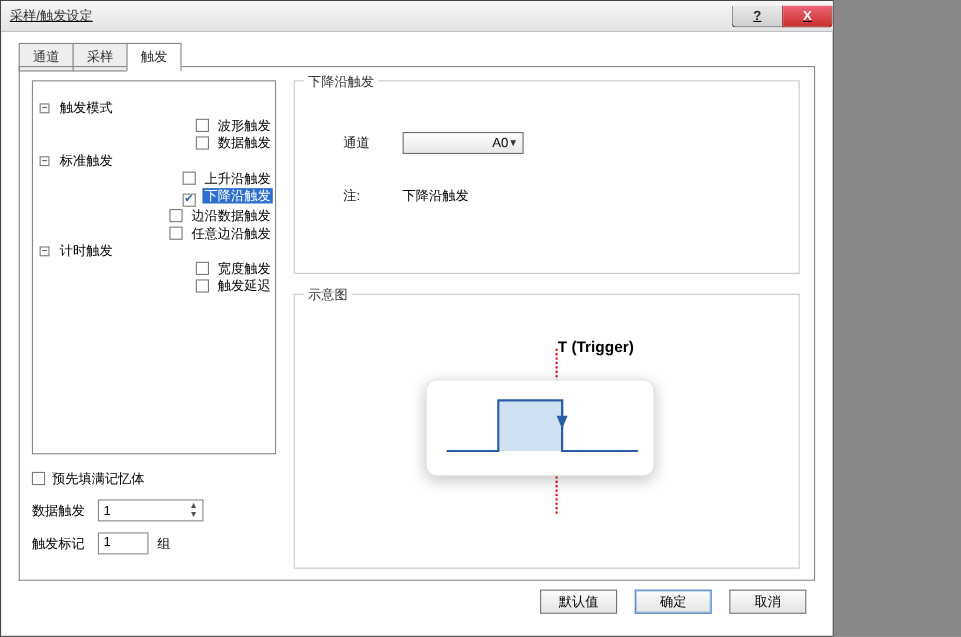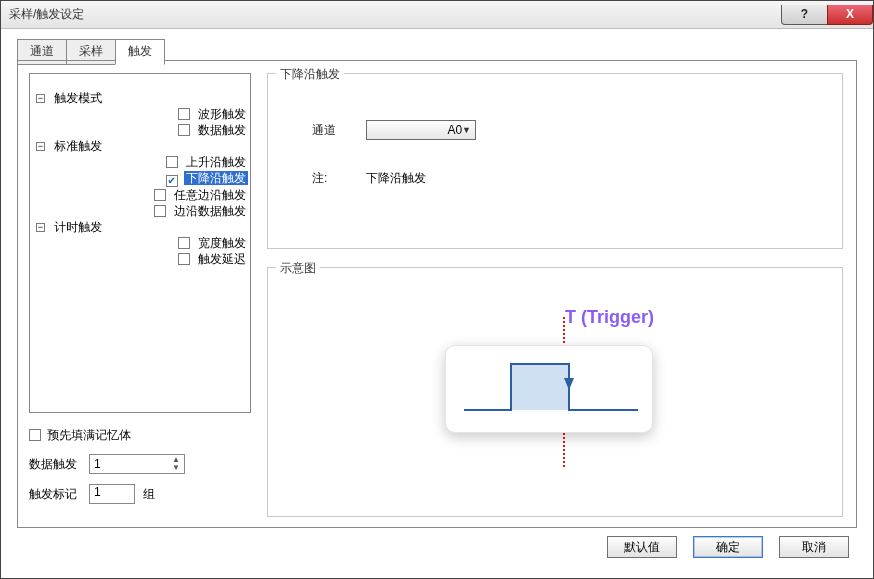--- a/index.html
+++ b/index.html
@@ -1,20 +1,20 @@
 <!DOCTYPE html>
 <html><head>
 <meta charset="utf-8">
 <style>
   * { box-sizing: border-box; }
   html,body { margin:0; padding:0; font-family: "Microsoft YaHei", "Segoe UI", Tahoma, sans-serif; font-size:12px; }
   body { background:#888; width:874px; height:579px; overflow:hidden; }
 
   
-  .window { width:874px; height:579px; background:#fff; border:1px solid #444; position:relative; }
+  .window { width:758px; height:579px; background:#fff; border:1px solid #444; position:relative;text-decoration:underline; }
   .titlebar { height:28px; background:linear-gradient(to bottom,#f6f6f6,#e4e4e4); border-bottom:1px solid #bbb; display:flex; align-items:center; }
   .titlebar-title { padding-left:8px; color:#333; flex:1; }
   .titlebar-btns { display:flex; height:20px; margin-right:0; }
   .tb-btn { width:46px; height:20px; border:1px solid #5a5a5a; background:linear-gradient(to bottom,#eaeaea,#cfcfcf); display:flex; align-items:center; justify-content:center; color:#222; font-weight:bold; font-size:12px; border-top:none; }
   .tb-help { border-right:none; border-radius:0 0 0 4px; }
   .tb-close { background:linear-gradient(to bottom,#e67,#c9302c); color:#fff; border-color:#8a1f1b; border-radius:0 0 4px 0; }
 
   .client { position:absolute; left:10px; right:10px; top:32px; bottom:10px; background:#fff; }
 
   
@@ -52,21 +52,21 @@
   .gb1 .row1 { margin-top:36px; }
   .gb1 .row2 { margin-top:30px; }
   .gb1 .lbl { width:54px; color:#222; }
   .combo { width:110px; height:20px; border:1px solid #6b6b6b; background:linear-gradient(to bottom,#fdfdfd,#e7e7e7); display:flex; align-items:center; padding:0 4px 0 6px; justify-content:flex-end; }
   .combo .tri { font-size:9px; color:#333; }
 
   .gb2 { margin-top:18px; height:250px; display:flex; align-items:center; justify-content:center; }
 
   
   .diagram-wrap { position:relative; width:240px; height:150px; }
-  .trigger-label { position:absolute; top:-10px; left:130px; color:#8b5cf6; font-weight:bold; font-family:Arial,sans-serif; font-size:18px; }
+  .trigger-label { position:absolute; top:-10px; left:130px; color:#000000; font-weight:bold; font-family:Arial,sans-serif; font-size:14px; }
   .card { position:absolute; top:28px; left:10px; width:208px; height:88px; border-radius:10px; background:#fff; border:1px solid #e5e5e5; box-shadow:0 4px 14px rgba(0,0,0,.22); }
   .card svg { position:absolute; left:0; top:0; }
   .trigger-line { position:absolute; left:128px; top:0px; width:0; height:150px; border-left:2px dotted #e31313; }
 
   
   .btnbar { position:absolute; right:14px; bottom:10px; display:flex; gap:16px; }
   .btn { min-width:70px; height:22px; border:1px solid #707070; background:linear-gradient(to bottom,#fdfdfd,#e3e3e3); display:flex; align-items:center; justify-content:center; padding:0 12px; cursor:default; }
   .btn.primary { border:1px solid #3a78c8; box-shadow:0 0 0 1px rgba(58,120,200,.35) inset; }
 </style>
 </head>
@@ -113,25 +113,25 @@
         <div class="tree-node tl1">
           <span class="chk"></span>
           <span class="node-label">上升沿触发</span>
         </div>
         <div class="tree-node tl1">
           <span class="chk checked"></span>
           <span class="node-label sel">下降沿触发</span>
         </div>
         <div class="tree-node tl1">
           <span class="chk"></span>
+          <span class="node-label">边沿数据触发</span>
+        </div>
+        <div class="tree-node tl1">
+          <span class="chk"></span>
           <span class="node-label">任意边沿触发</span>
-        </div>
-        <div class="tree-node tl1">
-          <span class="chk"></span>
-          <span class="node-label">边沿数据触发</span>
         </div>
 
         <div class="tree-node tl0">
           <span class="collapse-box">−</span>
           <span class="node-label">计时触发</span>
         </div>
         <div class="tree-node tl1">
           <span class="chk"></span>
           <span class="node-label">宽度触发</span>
         </div>

